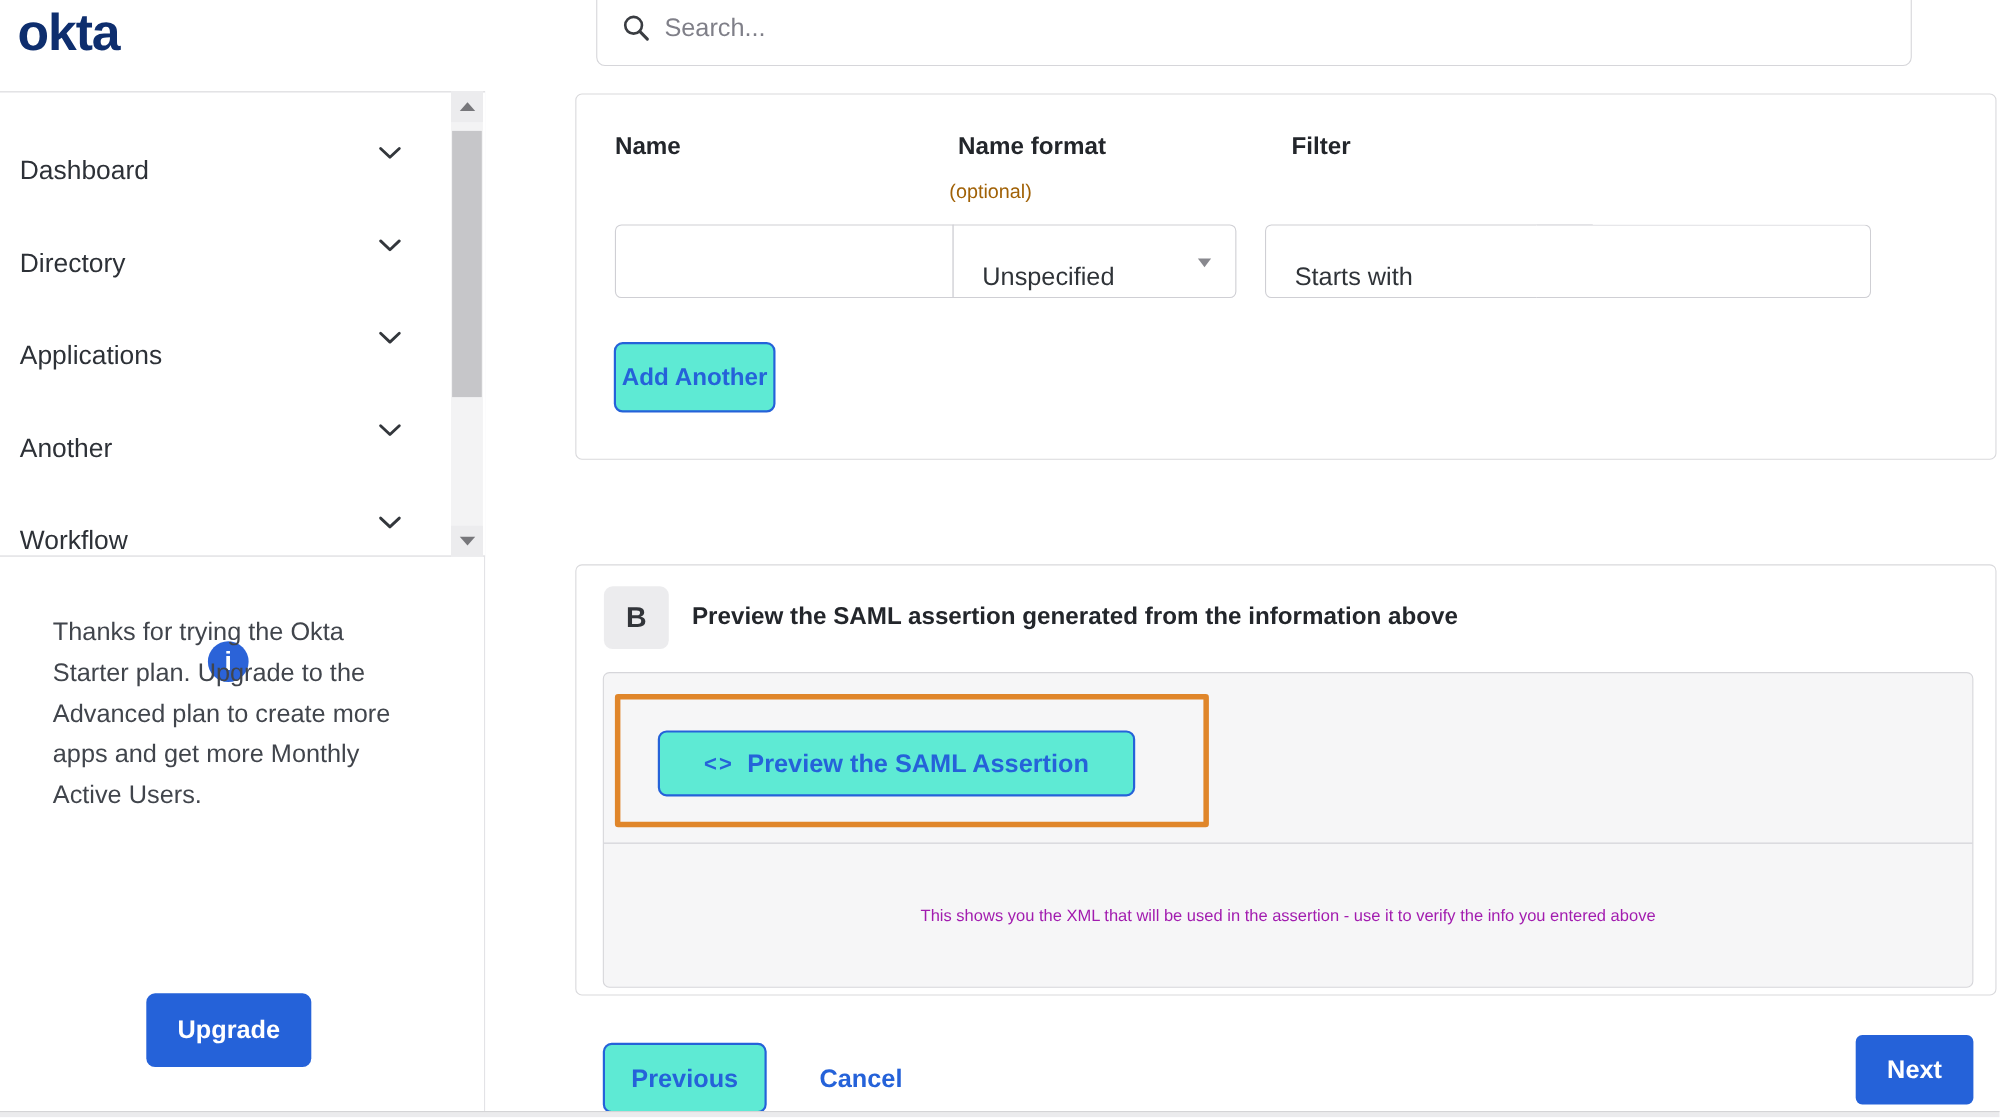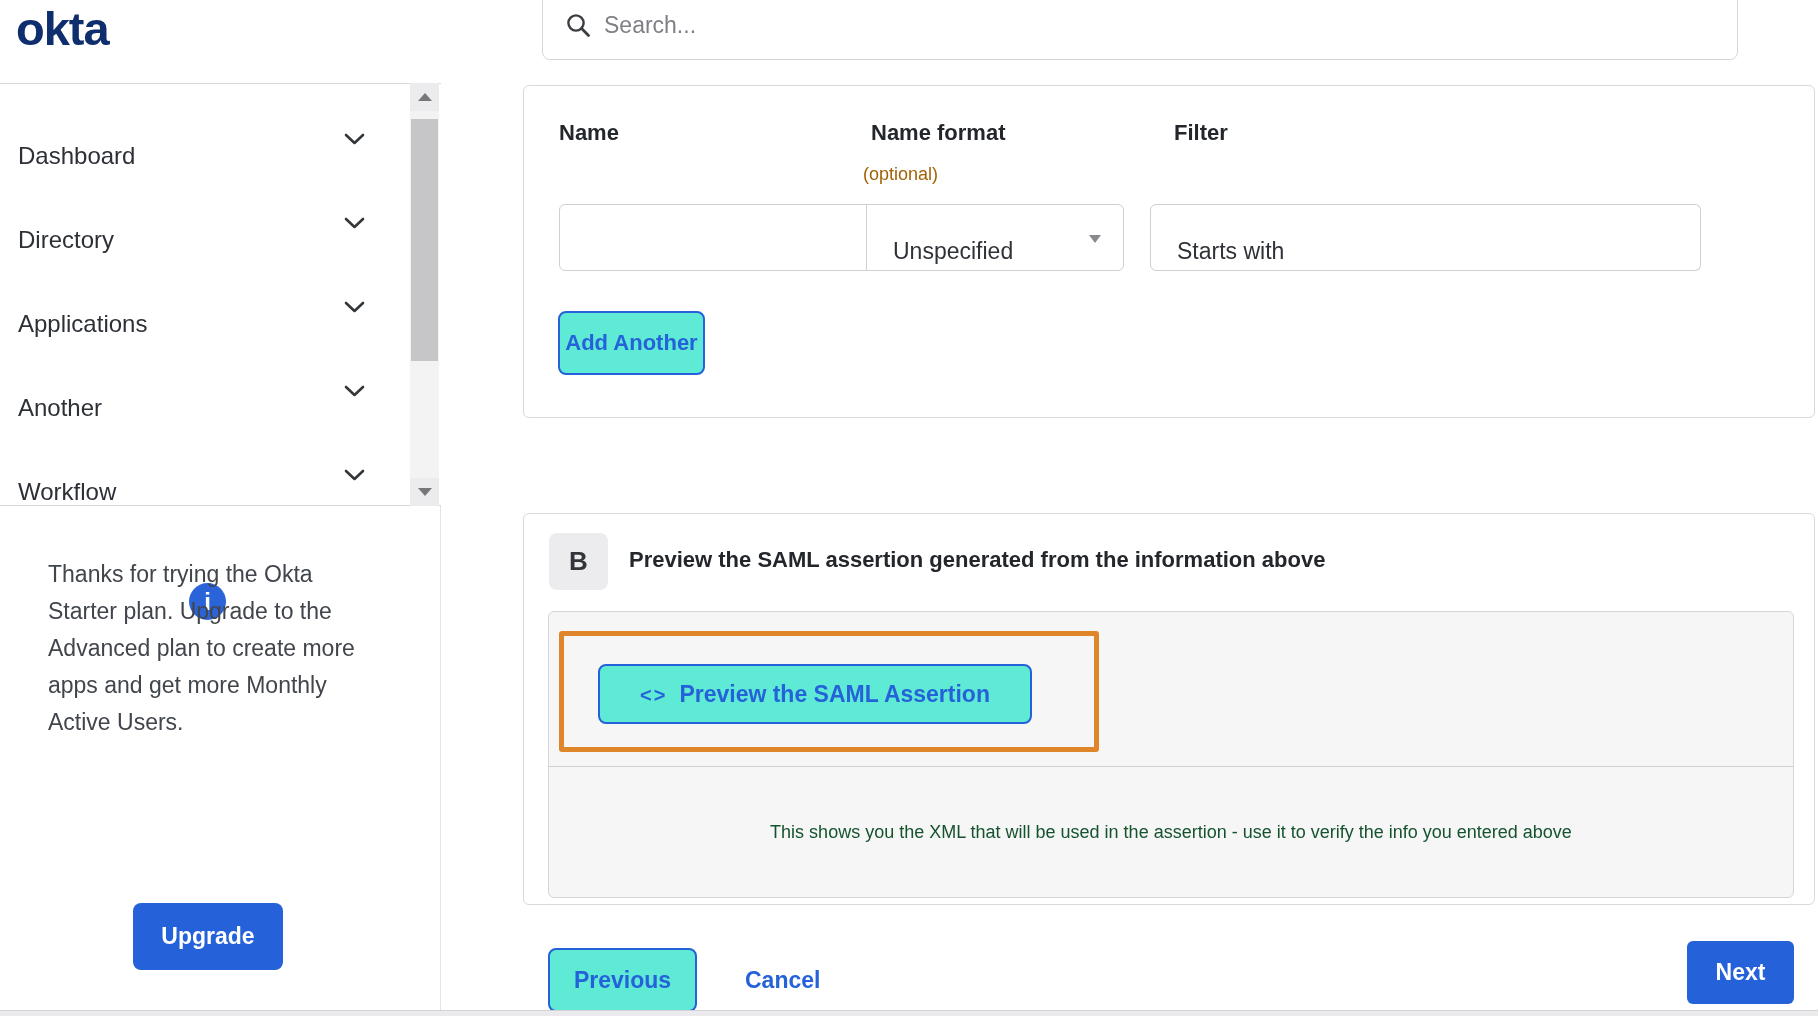--- a/index.html
+++ b/index.html
@@ -64,21 +64,21 @@
 
   .badge-b{position:absolute;left:25px;top:19px;width:59px;height:57px;background:#ececee;border-radius:8px;display:flex;align-items:center;justify-content:center;font-size:26px;font-weight:600;color:#32353a;}
   .section-title{position:absolute;left:105px;top:33px;font-size:22px;font-weight:700;color:#23262b;}
 
   .preview-panel{position:absolute;left:24px;top:97px;width:1246px;height:287px;background:#f6f6f7;border:1px solid #d6d6da;border-radius:6px;}
   .panel-top{position:relative;height:155px;border-bottom:1px solid #d0d0d4;}
   .panel-bottom{position:relative;height:130px;display:flex;align-items:center;justify-content:center;}
   .highlight-rect{position:absolute;left:10px;top:19px;width:540px;height:121px;border:5px solid var(--orange);border-radius:3px;}
   .preview-btn{position:absolute;left:49px;top:52px;width:434px;height:60px;font-size:23px;display:flex;align-items:center;justify-content:center;gap:12px;}
   .code-glyph{font-size:20px;font-weight:700;letter-spacing:2px;position:relative;top:1px;}
-  .panel-desc{font-size:18px;color:#14532d;}
+  .panel-desc{font-size:15px;color:#a21caf;}
 
   
   .prev-btn{position:absolute;left:548px;top:948px;width:149px;height:64px;font-size:23px;}
   .cancel-link{position:absolute;left:745px;top:948px;height:64px;display:flex;align-items:center;font-size:23px;font-weight:700;color:var(--accent);cursor:pointer;}
   .next-btn{position:absolute;left:1687px;top:941px;width:107px;height:63px;background:var(--accent);border:none;border-radius:6px;color:#fff;font-weight:700;font-size:23px;cursor:pointer;font-family:"Liberation Sans",sans-serif;}
   .bottom-strip{position:absolute;left:0;top:1010px;width:1818px;height:6px;background:#ebebed;border-top:1px solid #d4d4d6;}
 </style>
 </head>
 <body>
 

